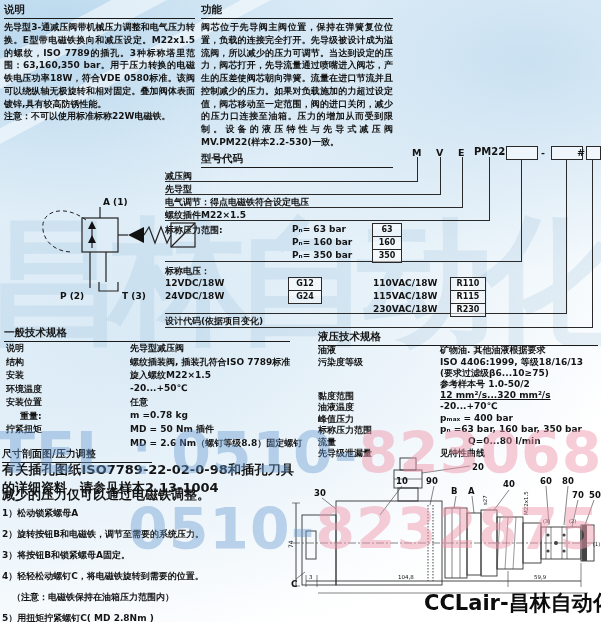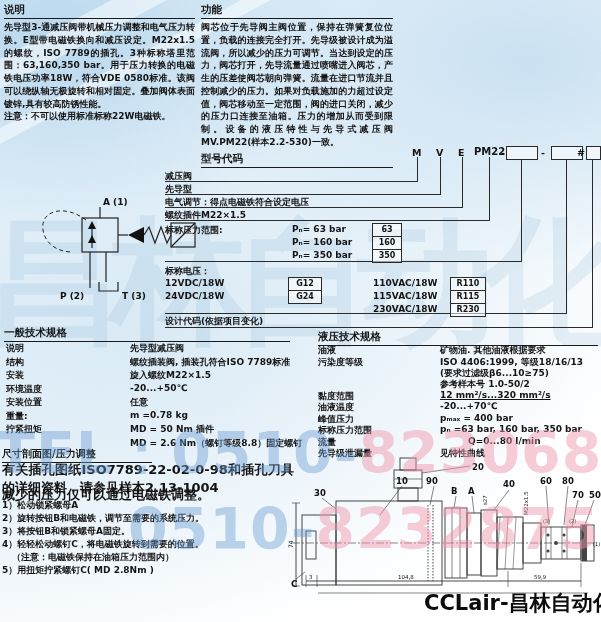--- a/index.html
+++ b/index.html
@@ -17,21 +17,21 @@
   .wm .b{color:rgba(104,156,209,.42);}
   .wm .p{color:rgba(238,150,172,.48);}
   .col{position:absolute;top:3px;}
   .ct{font-size:10.5px;font-weight:bold;border-bottom:1.6px solid #1a1a1a;padding-bottom:1px;margin-bottom:2px;}
   .cb2{font-size:9px;line-height:1.42;text-align:justify;font-weight:bold;}
   .hd{position:absolute;font-size:10.5px;font-weight:bold;border-bottom:1.6px solid #1a1a1a;padding-bottom:1px;}
   .t{position:absolute;font-size:9px;font-weight:bold;white-space:nowrap;}
   .ln{position:absolute;background:#2a2a2a;}
   .cb{position:absolute;border:1px solid #2a2a2a;font-size:8px;font-weight:bold;text-align:center;
       line-height:11px;background:rgba(255,255,255,.55);}
-  .steps div{font-size:9px;font-weight:bold;line-height:13px;}
+  .steps div{font-size:9px;font-weight:bold;line-height:13px;margin-top:8px;}
   .steps div:nth-child(5){padding-left:10px;}
   .para{position:absolute;font-size:13px;font-weight:bold;line-height:1.35;text-align:justify;}
   .brand{position:absolute;font-size:21px;font-weight:bold;color:#0c0c0c;white-space:nowrap;}
   svg text{font-family:"DejaVu Sans",sans-serif;fill:#111;}
 </style>
 </head>
 <body>
 
 <div class="page">
 
@@ -131,21 +131,21 @@
   <span class="t" style="left:6px;top:342px;">说明</span>
   <span class="t" style="left:130px;top:342px;">先导型减压阀</span>
   <span class="t" style="left:6px;top:356px;">结构</span>
   <span class="t" style="left:130px;top:356px;text-align:right;">螺纹插装阀, 插装孔符合ISO 7789标准</span>
   <span class="t" style="left:6px;top:369px;">安装</span>
   <span class="t" style="left:130px;top:369px;">旋入螺纹M22×1.5</span>
   <span class="t" style="left:6px;top:383px;">环境温度</span>
   <span class="t" style="left:130px;top:383px;">-20...+50℃</span>
   <span class="t" style="left:6px;top:396px;">安装位置</span>
   <span class="t" style="left:130px;top:396px;">任意</span>
-  <span class="t" style="left:6px;top:410px;">重量:</span>
+  <span class="t" style="left:20px;top:410px;">重量:</span>
   <span class="t" style="left:130px;top:410px;">m =0.78 kg</span>
   <span class="t" style="left:6px;top:423px;">拧紧扭矩</span>
   <span class="t" style="left:130px;top:423px;">MD = 50 Nm 插件</span>
   <span class="t" style="left:130px;top:437px;">MD = 2.6 Nm（螺钉等级8.8）固定螺钉</span>
 
   <div class="hd" style="left:318px;top:330px;width:280px;">液压技术规格</div>
   <span class="t" style="left:318px;top:344px;">油液</span>
   <span class="t" style="left:440px;top:344px;">矿物油. 其他油液根据要求</span>
   <span class="t" style="left:318px;top:356px;">污染度等级</span>
   <span class="t" style="left:440px;top:356px;">ISO 4406:1999, 等级18/16/13</span>

